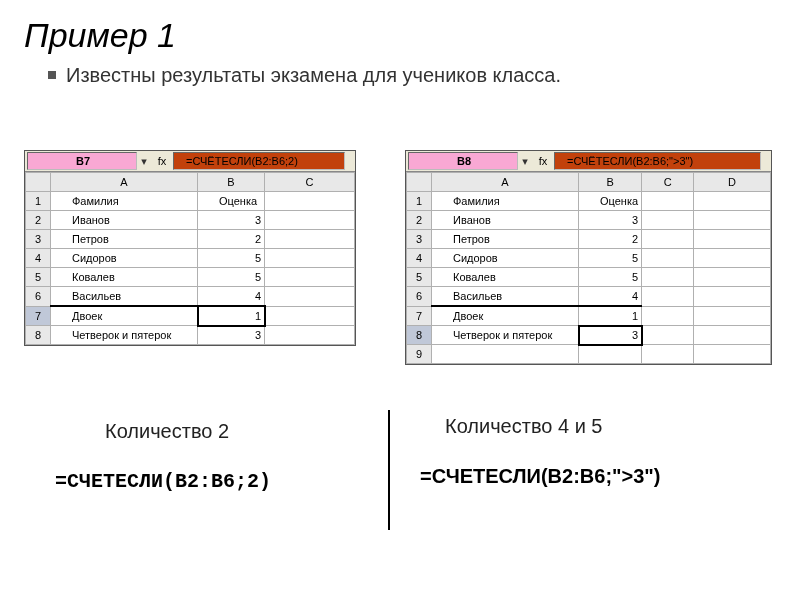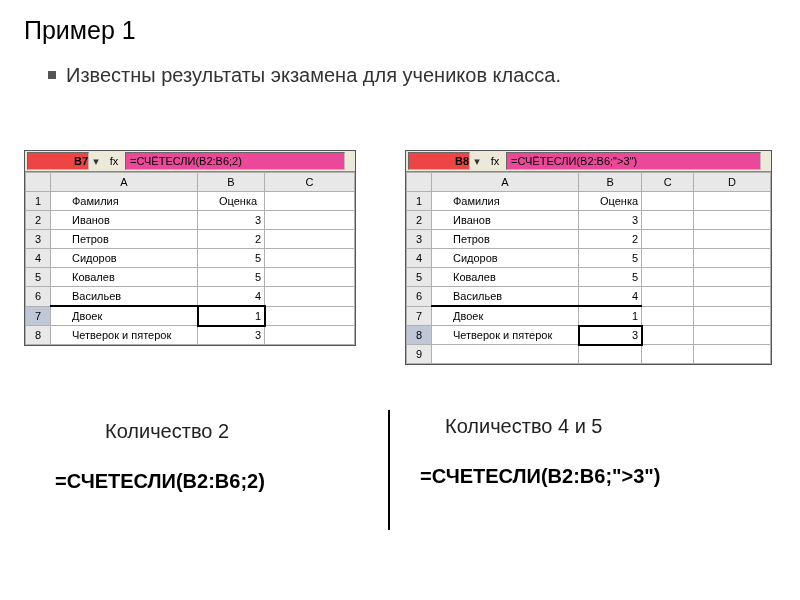--- a/index.html
+++ b/index.html
@@ -9,22 +9,23 @@
     height: 600px;
     background: #ffffff;
     font-family: Arial, sans-serif;
     position: relative;
     overflow: hidden;
   }
   .title {
     position: absolute;
     top: 16px;
     left: 24px;
-    font-size: 25px;
+    font-size: 34px;
     color: #000;
+    font-style: italic;
   }
   .bullet-block {
     position: absolute;
     top: 62px;
     left: 48px;
     right: 40px;
     font-size: 20px;
     color: #333;
     line-height: 1.3;
   }
@@ -49,41 +50,42 @@
   .fbar {
     display: flex;
     align-items: center;
     border-bottom: 1px solid #888;
     font-size: 11px;
     height: 20px;
     background: #ece9d8;
   }
   .fbar .namebox {
     width: 60px;
-    text-align: right;
+    text-align: left;
     font-weight: bold;
     border: 1px inset #bbb;
-    background:#ef4444;
+    background:#f9a8d4;
     height:16px;
     line-height:16px;
     margin-left:2px;
+    padding-left:48px;
   }
   .fbar .dd {
     width: 14px;
     text-align: center;
     color:#333;
   }
   .fbar .fx {
     width: 22px;
     text-align: center;
   }
   .fbar .formula {
     flex: 1;
-    padding-left: 4px;
-    background:#ec4899;
+    padding-left: 12px;
+    background:#c2410c;
     height:16px;
     line-height:16px;
     border:1px inset #bbb;
     margin-right:10px;
   }
 
   table.grid {
     border-collapse: collapse;
     width: 100%;
     font-size: 11px;
@@ -292,16 +294,16 @@
           <td></td>
           <td></td>
         </tr>
   </tbody>
     </table>
 </div>
 
 <div class="caption" style="top:420px; left:105px;">Количество 2</div>
 <div class="caption" style="top:415px; left:445px;">Количество 4 и 5</div>
 
-<div class="formula-lbl" style="top:470px; left:55px;">=СЧЕТЕСЛИ(B2:B6;2)</div>
+<div class="formula-lbl" style="top:470px; left:55px;font-family:Liberation Mono, monospace;">=СЧЕТЕСЛИ(B2:B6;2)</div>
 <div class="formula-lbl" style="top:465px; left:420px;">=СЧЕТЕСЛИ(B2:B6;"&gt;3")</div>
 
 <div class="divider"></div>
 
 </body></html>

